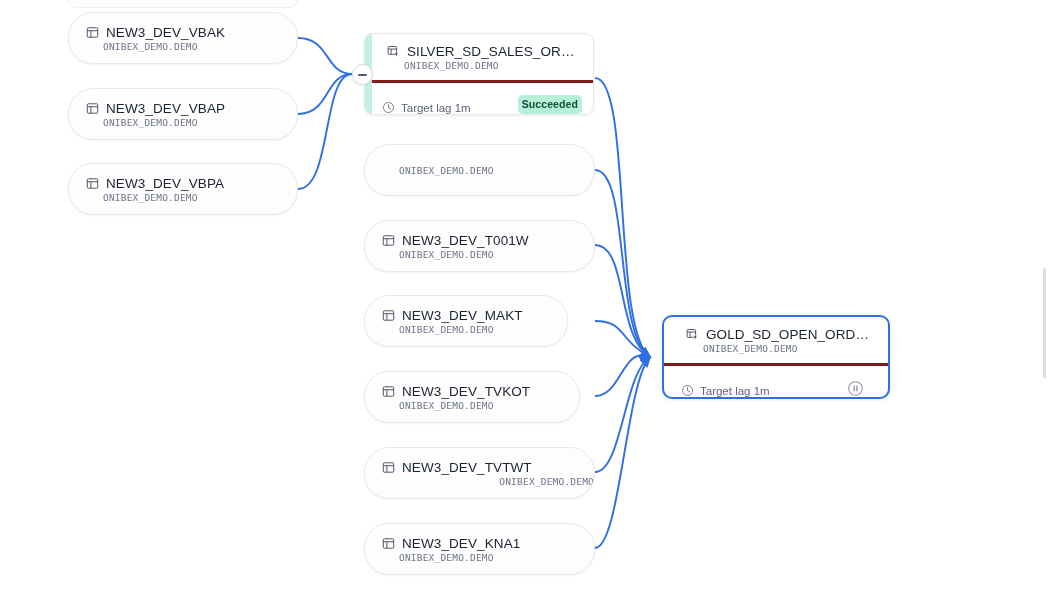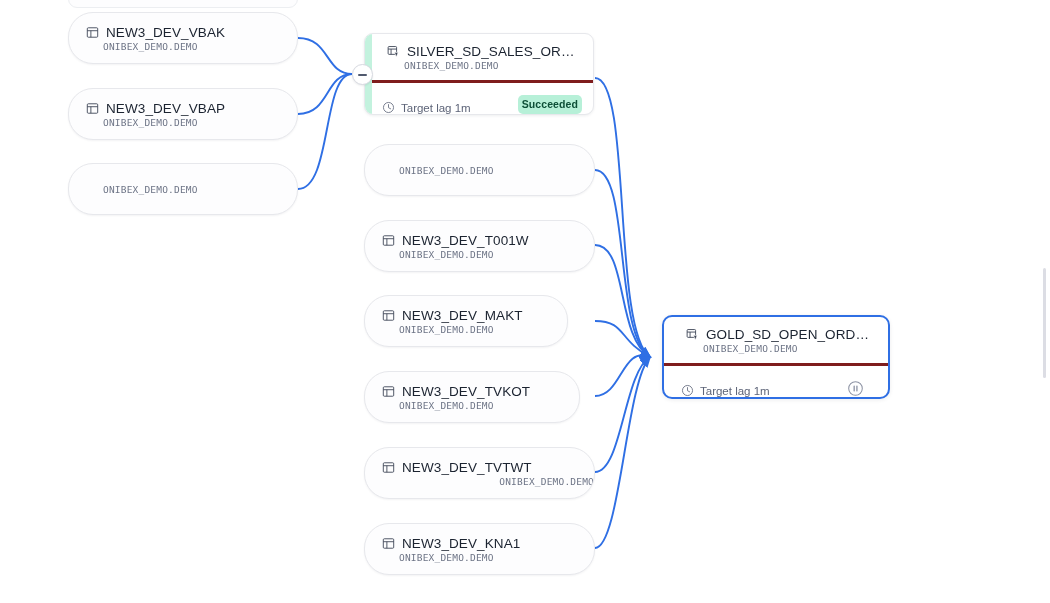--- a/index.html
+++ b/index.html
@@ -241,20 +241,28 @@
         <rect x="1.6" y="2.2" width="12.8" height="11.6" rx="1.2" fill="none" stroke="#3d4455" stroke-width="1.1"></rect>
         <line x1="1.6" y1="5.8" x2="14.4" y2="5.8" stroke="#3d4455" stroke-width="1.1"></line>
         <line x1="6.0" y1="5.8" x2="6.0" y2="13.8" stroke="#3d4455" stroke-width="1.1"></line>
       </svg>
       <span class="node-title">NEW3_DEV_VBAP</span>
     </div>
     <div class="node-sub">ONIBEX_DEMO.DEMO</div>
   </div>
 
   <div class="node simple" style="left:68px; top:163px;">
+    <div class="node-row">
+      <svg class="tbl-icon" viewBox="0 0 16 16">
+        <rect x="1.6" y="2.2" width="12.8" height="11.6" rx="1.2" fill="none" stroke="#3d4455" stroke-width="1.1"></rect>
+        <line x1="1.6" y1="5.8" x2="14.4" y2="5.8" stroke="#3d4455" stroke-width="1.1"></line>
+        <line x1="6.0" y1="5.8" x2="6.0" y2="13.8" stroke="#3d4455" stroke-width="1.1"></line>
+      </svg>
+      <span class="node-title">NEW3_DEV_VBPA</span>
+    </div>
     <div class="node-sub">ONIBEX_DEMO.DEMO</div>
   </div>
 
   <div class="collapse-btn" style="left:352px; top:64px;">
     <i></i>
   </div>
 
   <div class="pnode" style="left:364px; top:33px;">
     <div class="accent" style="background:#c3f2de;"></div>
     <div class="phead">

